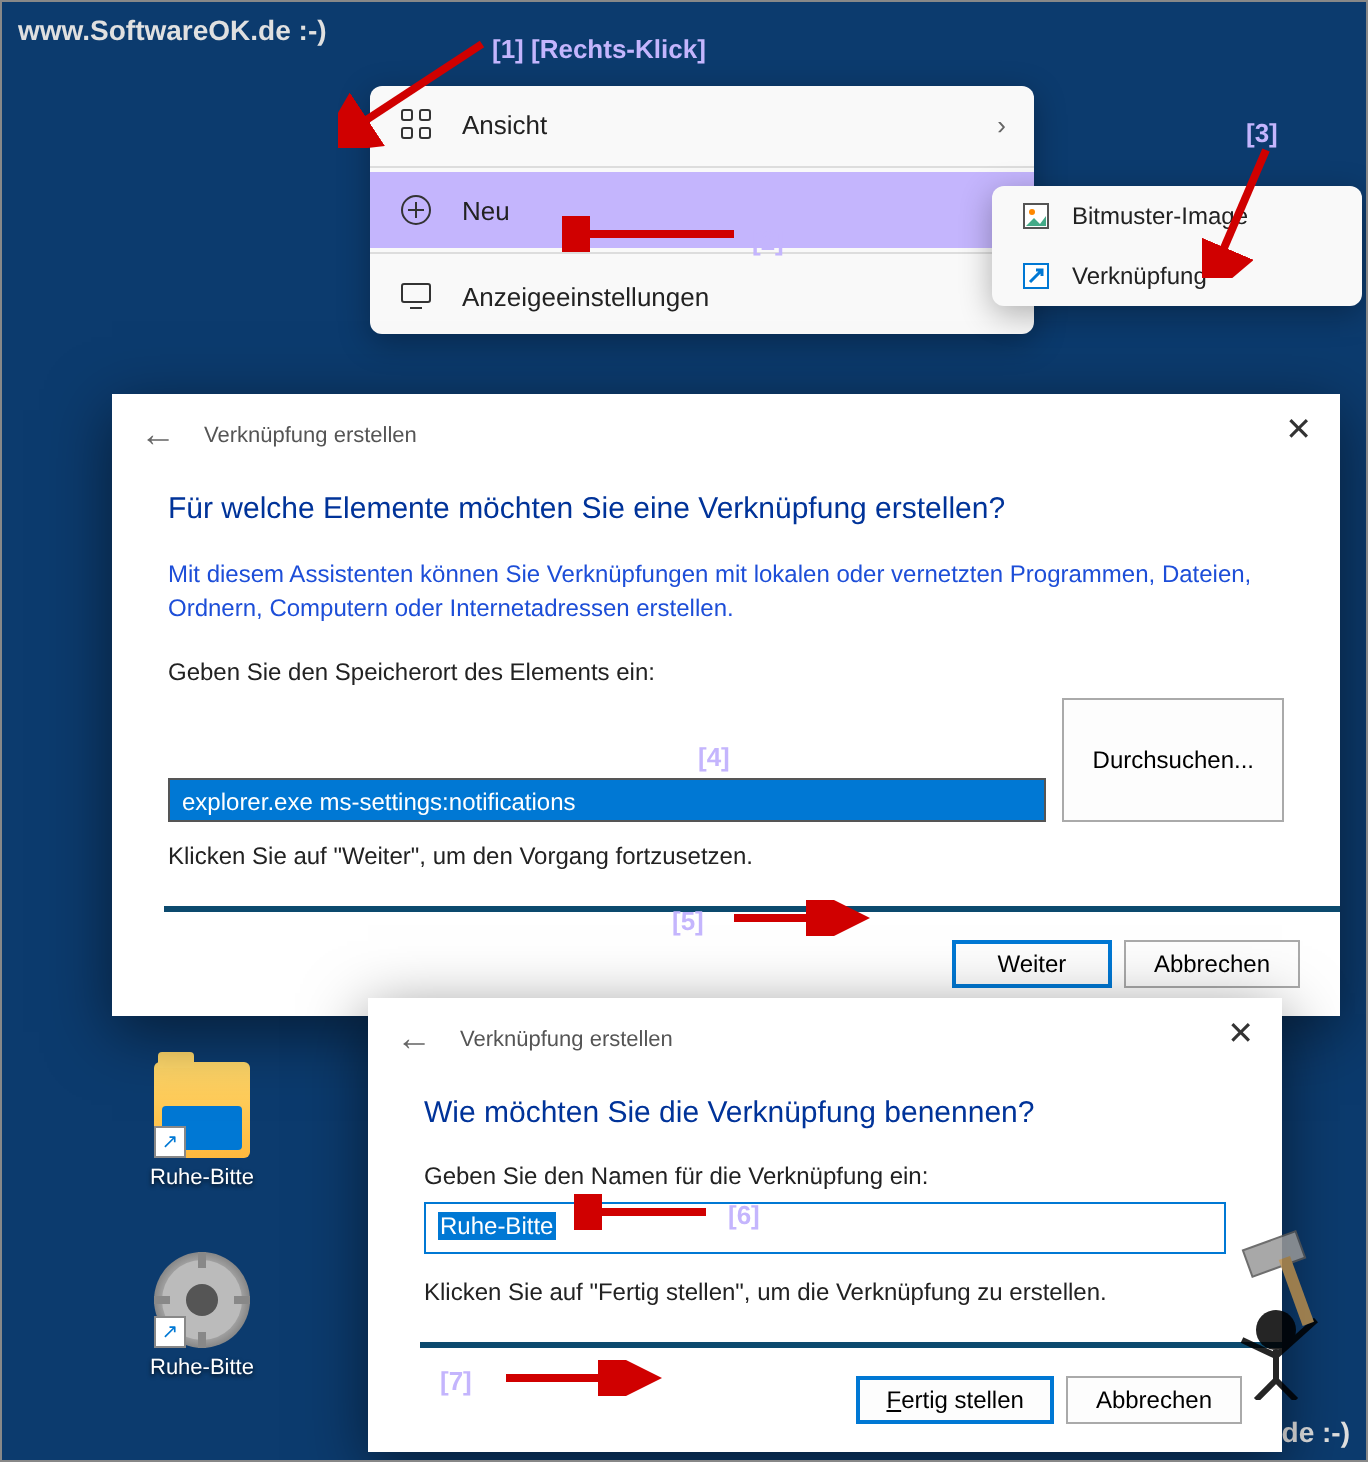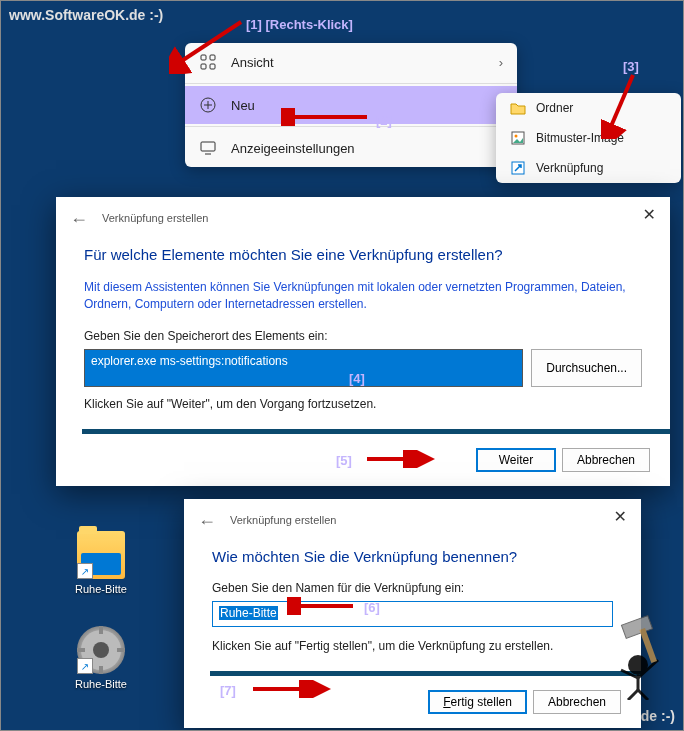--- a/index.html
+++ b/index.html
@@ -33,26 +33,26 @@
     .dialog1 { position: absolute; top: 196px; left: 55px; width: 614px; background: #fff; box-shadow: 0 8px 30px rgba(0,0,0,0.5); z-index: 20; }
     .dlg-header { display: flex; align-items: center; padding: 10px 14px; }
     .back-arrow { color: #666; font-size: 18px; margin-right: 14px; cursor: pointer; }
     .dlg-close { position: absolute; top: 8px; right: 14px; font-size: 16px; color: #333; cursor: pointer; }
     .dlg-title-small { font-size: 11px; color: #555; }
     .dlg-body { padding: 8px 28px 18px 28px; }
     .dlg-title { color: #003399; font-size: 15px; margin-bottom: 16px; }
     .dlg-text { font-size: 12px; color: #1d4ed8; margin-bottom: 16px; line-height: 1.4; }
     .dlg-label { font-size: 12px; color: #222; margin-bottom: 6px; }
     .input-row { display: flex; gap: 8px; margin-bottom: 10px; }
-    .text-input { flex: 1; border: 1px solid #888; padding: 4px 6px; font-size: 12px; height: 38px; }
+    .text-input { flex: 1; border: 1px solid #888; padding: 4px 6px; font-size: 12px; height: 22px; margin-top: 40px; }
     .text-input.selected { background: #0078d4; color: #fff; border: 1px solid #555; }
     .btn { background: #fdfdfd; border: 1px solid #aaa; padding: 4px 14px; font-size: 12px; cursor: pointer; min-width: 80px; }
     .btn.primary { border: 1px solid #0078d4; box-shadow: inset 0 0 0 1px #0078d4; }
     .dlg-hint { font-size: 12px; color: #222; margin-top: 6px; }
-    .dlg-footer { border-top: 5px solid #0c4a6e; padding: 14px 20px; display: flex; justify-content: flex-end; gap: 6px; background: #fff; margin-left: 26px; }
+    .dlg-footer { border-top: 3px solid #0c4a6e; padding: 14px 20px; display: flex; justify-content: flex-end; gap: 6px; background: #fff; margin-left: 26px; }
     
     
     .dialog2 { position: absolute; top: 498px; left: 183px; width: 457px; background: #fff; box-shadow: 0 8px 30px rgba(0,0,0,0.5); z-index: 30; }
     .text-input2 { width: 100%; border: 1px solid #0078d4; padding: 4px 6px; font-size: 12px; height: 26px; margin-bottom: 12px; }
     .text-input2 .sel { background: #0078d4; color: #fff; padding: 0 1px; }
     
     
     .desktop-icon { position: absolute; width: 80px; text-align: center; z-index: 5; }
     .desktop-icon .icon-img { width: 48px; height: 48px; margin: 0 auto 4px auto; position: relative; }
     .desktop-icon .icon-label { color: #fff; font-size: 11px; text-shadow: 0 1px 2px rgba(0,0,0,0.8); }
@@ -160,28 +160,20 @@
       <svg width="16" height="16" viewBox="0 0 16 16">
           <rect x="1" y="2" width="14" height="9" fill="none" stroke="#333" rx="1"></rect>
           <line x1="5" y1="14" x2="11" y2="14" stroke="#333"></line>
         </svg>
     </span>
     <span>Anzeigeeinstellungen</span>
   </div>
 </div>
 
 <div class="submenu">
-  <div class="sub-item">
-    <span class="sub-icon">
-      <svg width="16" height="16" viewBox="0 0 16 16">
-          <path d="M1 4 L6 4 L8 6 L15 6 L15 14 L1 14 Z" fill="#ffd86b" stroke="#cc9900"></path>
-        </svg>
-    </span>
-    <span>Ordner</span>
-  </div>
   <div class="sub-item">
     <span class="sub-icon">
       <svg width="16" height="16" viewBox="0 0 16 16">
           <rect x="2" y="2" width="12" height="12" fill="#fff" stroke="#555"></rect>
           <circle cx="6" cy="6" r="1.5" fill="#f80"></circle>
           <path d="M3 13 L7 9 L10 12 L13 8 L13 13 Z" fill="#4a8"></path>
         </svg>
     </span>
     <span>Bitmuster-Image</span>
   </div>

